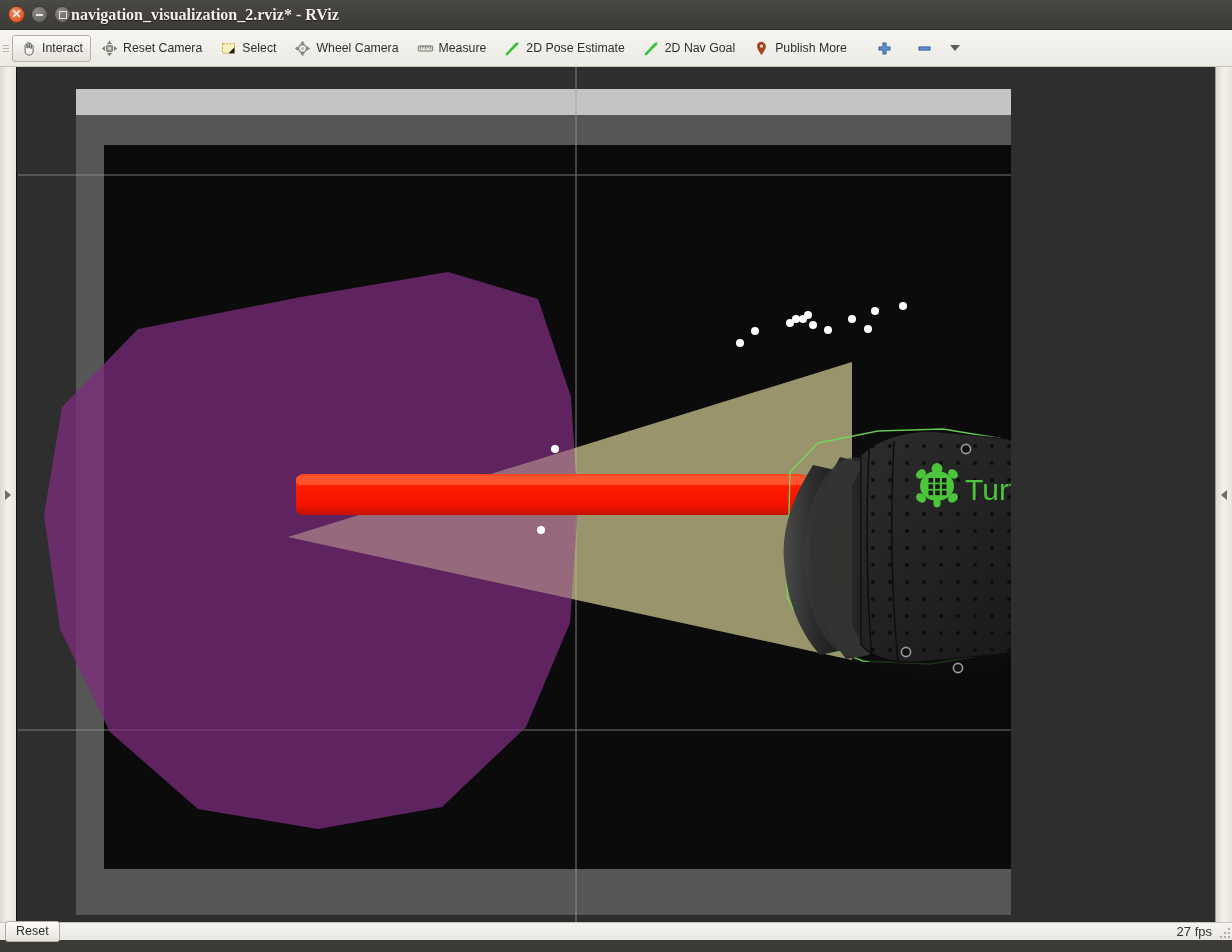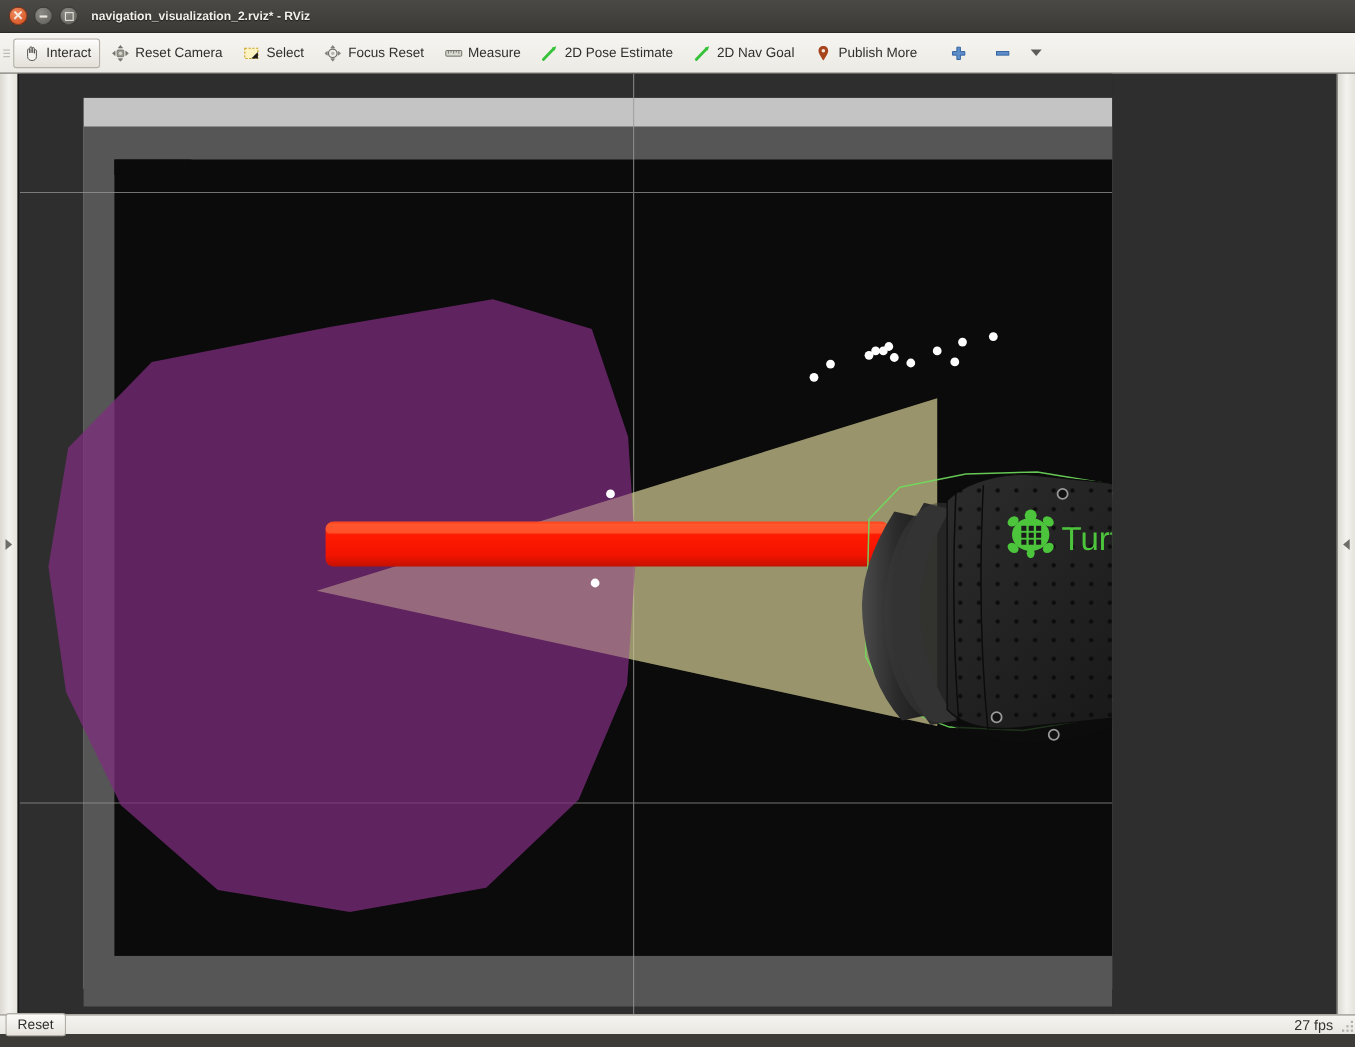--- a/index.html
+++ b/index.html
@@ -24,23 +24,24 @@
     display: flex; align-items: center; justify-content: center;
     font-size: 11px; line-height: 1; color: #f2ece4;
   }
   #btn-close { background: radial-gradient(circle at 35% 30%, #f08b60, #d04a18); margin-left: 8px;}
   #btn-min   { background: radial-gradient(circle at 35% 30%, #8d8b85, #5d5b56); }
   #btn-max   { background: radial-gradient(circle at 35% 30%, #8d8b85, #5d5b56); }
   #btn-min .glyph { display:block; width:7px; height:2px; background:#e8e4dc; }
   #btn-max .glyph { display:block; width:8px; height:8px; border:1.5px solid #e8e4dc; }
   #btn-close .glyph { font-size: 12px; font-weight: bold; margin-top:-1px; }
   #window-title {
-    margin-left: 12px; color: #f3efe9;
-    font-size: 11px; font-weight: bold;
+    color: #f3efe9;
+    font-size: 16px; font-weight: bold;
     text-shadow: 0 1px 1px rgba(0,0,0,0.6);
+    font-family: Liberation Serif, serif;
   }
 
   
   #toolbar {
     position: absolute; left: 0; top: 30px; width: 1232px; height: 37px;
     background: linear-gradient(#f7f5f1, #eceae4);
     border-bottom: 1px solid #c8c5be;
     display: flex; align-items: center;
   }
   #tb-grip {
@@ -174,21 +175,21 @@
     <svg class="tico" viewBox="0 0 20 20">
       <g fill="#8c8e85" stroke="#63655e" stroke-width="0.6">
         <path d="M10 1.6 L12 4.2 L8 4.2 Z"></path>
         <path d="M10 18.4 L12 15.8 L8 15.8 Z"></path>
         <path d="M1.6 10 L4.2 8 L4.2 12 Z"></path>
         <path d="M18.4 10 L15.8 8 L15.8 12 Z"></path>
       </g>
       <circle cx="10" cy="10" r="4.6" fill="none" stroke="#6e7068" stroke-width="1.3"></circle>
       <circle cx="10" cy="10" r="1.9" fill="#b9bbb2"></circle>
     </svg>
-    <span>Focus Reset</span>
+    <span>Wheel Camera</span>
   </div>
 
   <div class="tbtn">
     <svg class="tico" viewBox="0 0 20 20">
       <rect x="1.5" y="7" width="17" height="6" rx="0.8" fill="#d9dbd2" stroke="#66685f" stroke-width="1"></rect>
       <g stroke="#66685f" stroke-width="0.9">
         <line x1="4.3" y1="7" x2="4.3" y2="10.4"></line>
         <line x1="7.1" y1="7" x2="7.1" y2="9.3"></line>
         <line x1="9.9" y1="7" x2="9.9" y2="10.4"></line>
         <line x1="12.7" y1="7" x2="12.7" y2="9.3"></line>

